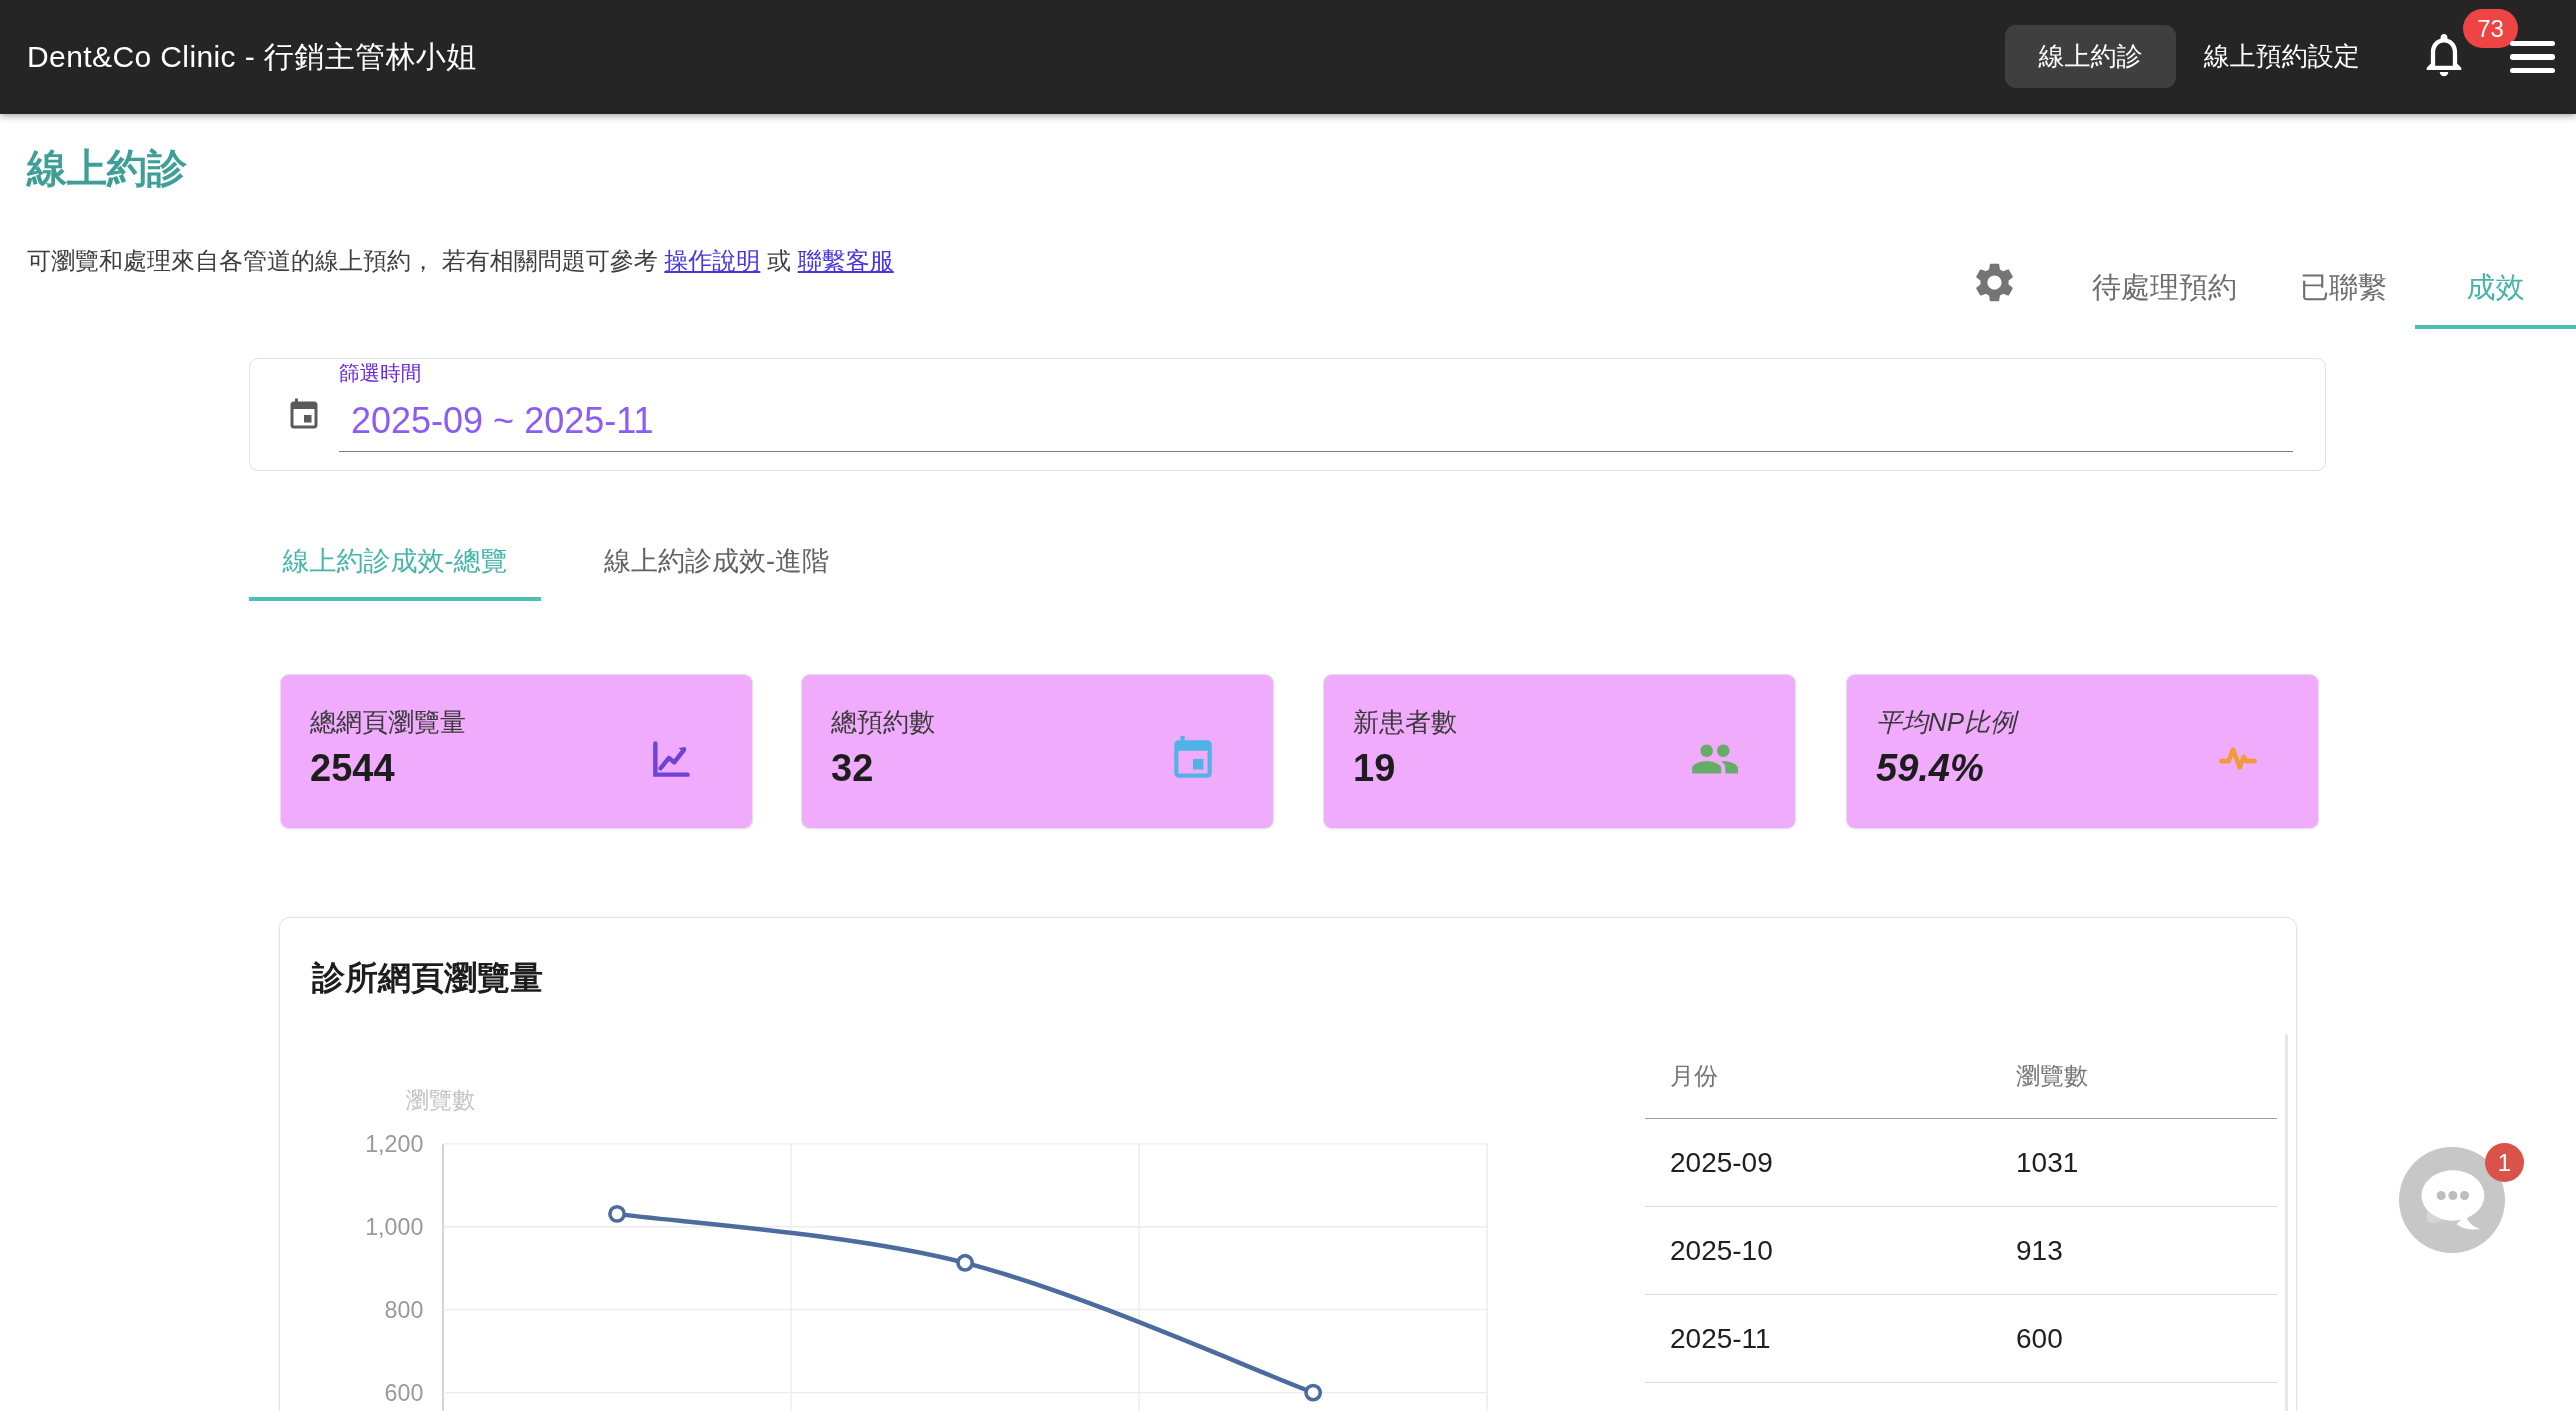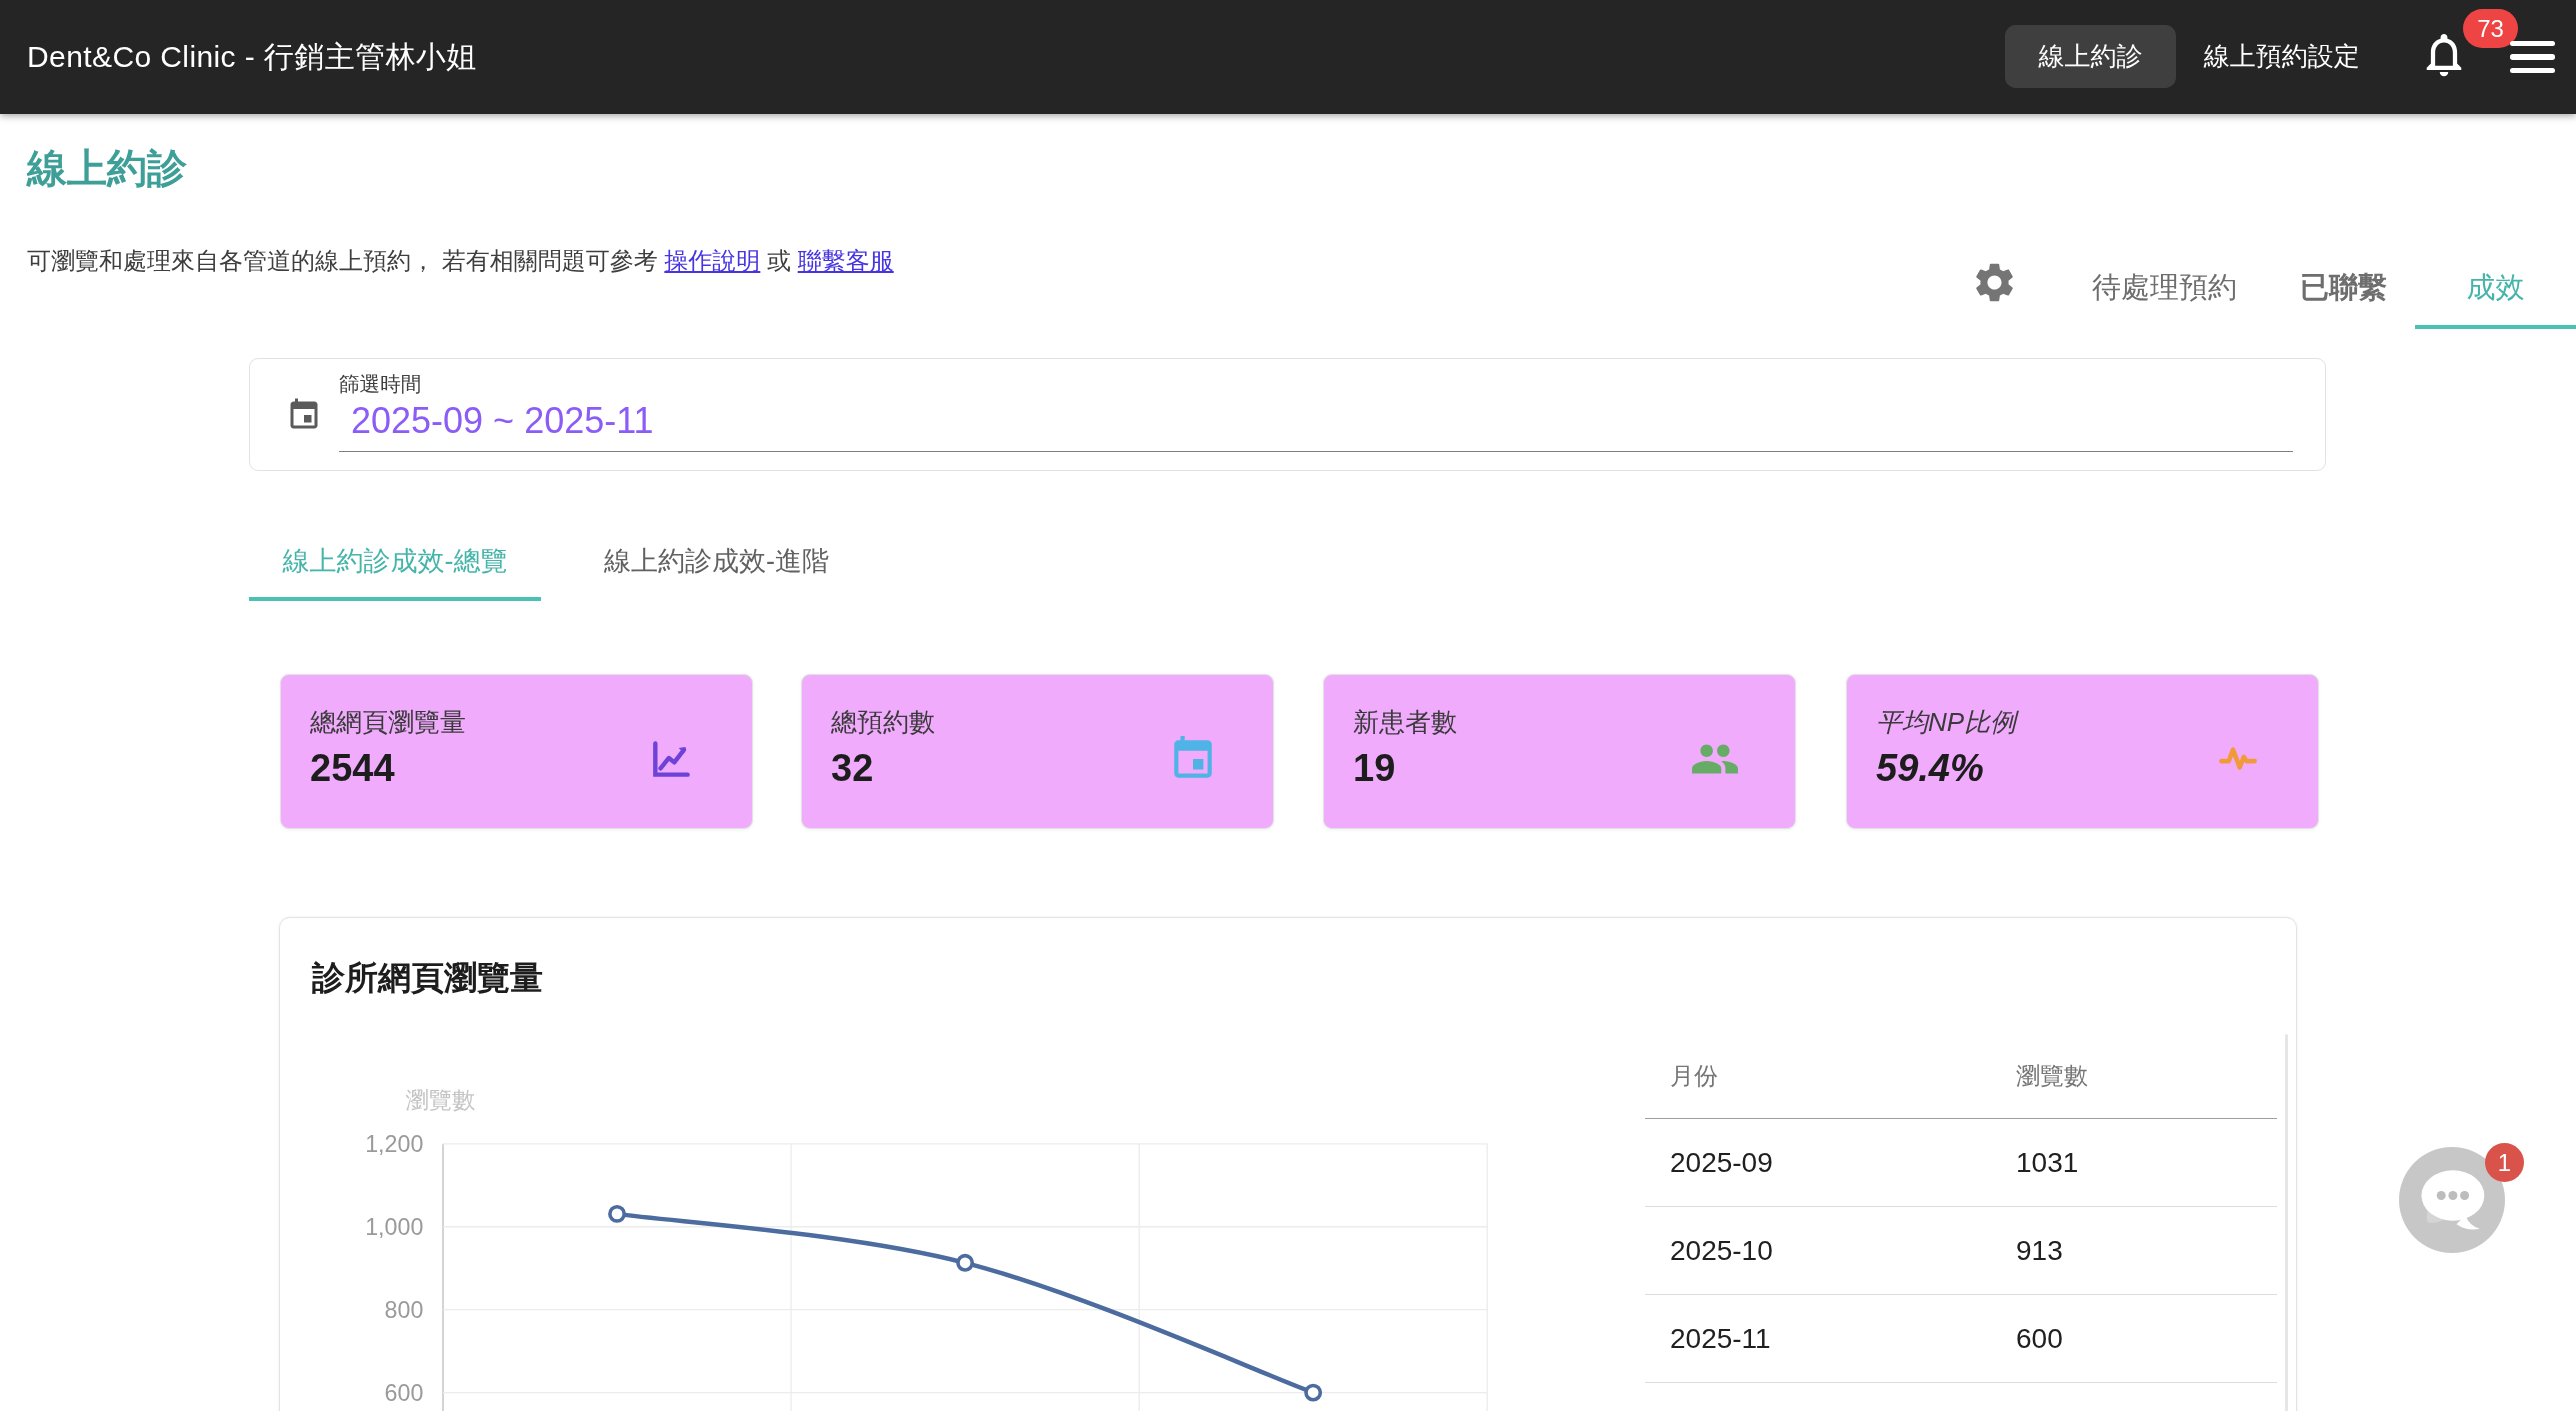--- a/index.html
+++ b/index.html
@@ -26,28 +26,28 @@
   .hamburger span{display:block;height:5.4px;background:#fff;border-radius:2.7px;}
   
   .page-title{position:absolute;left:27px;top:141px;font-size:40px;font-weight:bold;color:#3d9f97;}
   .page-subtitle{position:absolute;left:27px;top:213px;font-size:24px;color:#3e3e3e;margin-top:32px;}
   .page-subtitle a{color:#4634e0;text-decoration:underline;cursor:pointer;}
   
   .gear-btn{position:absolute;left:1971px;top:259px;width:47px;height:47px;cursor:pointer;}
   .main-tab{position:absolute;top:249px;height:76px;line-height:76px;text-align:center;
     font-size:29px;color:#6e6e6e;cursor:pointer;white-space:nowrap;}
   .main-tab.t0{left:2057px;width:215px;}
-  .main-tab.t1{left:2272px;width:143px;font-weight:bold;}
+  .main-tab.t1{left:2272px;width:143px;}
   .main-tab.t2{left:2415px;width:161px;}
   .main-tab.active{color:#45b5aa;border-bottom:4.5px solid #4bc0b4;}
   
   .filter-card{position:absolute;left:249px;top:358px;width:2077px;height:113px;
     border:0.9px solid #e2e2e2;border-radius:9px;background:#fff;box-sizing:border-box;cursor:pointer;}
   .filter-icon{position:absolute;left:36px;top:38px;width:36px;height:36px;}
-  .filter-label{position:absolute;left:89px;top:11px;font-size:20.6px;color:#404040;}
+  .filter-label{position:absolute;left:89px;top:0;font-size:20.6px;color:#6d28d9;}
   .filter-value{position:absolute;left:89px;top:41px;font-size:36px;color:#8b5cf6;margin-left:12px;}
   .filter-underline{position:absolute;left:89px;right:32px;bottom:18px;border-top:1.8px solid #7f7f7f;}
   
   .subtabs{position:absolute;left:249px;top:533px;height:68px;display:flex;}
   .subtab{height:68px;line-height:57px;text-align:center;font-size:27px;color:#616161;
     cursor:pointer;box-sizing:border-box;white-space:nowrap;}
   .subtab.s0{width:292px;}
   .subtab.s1{width:301px;margin-left:25px;}
   .subtab.active{color:#45b5aa;border-bottom:4.5px solid #4bc0b4;}
   

